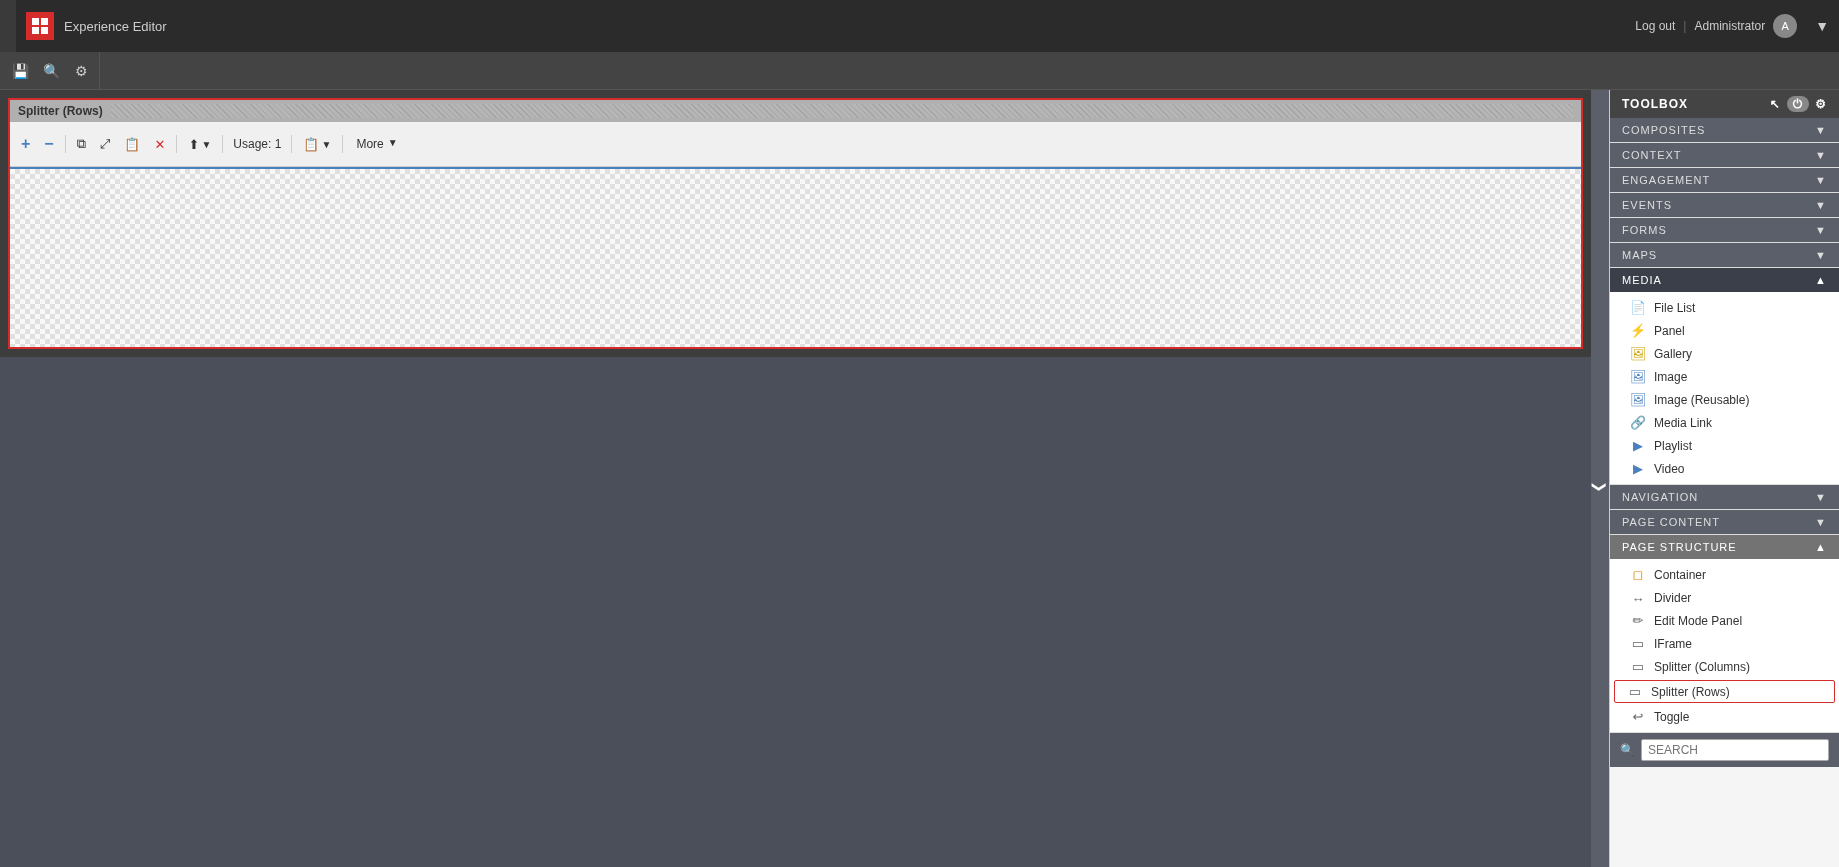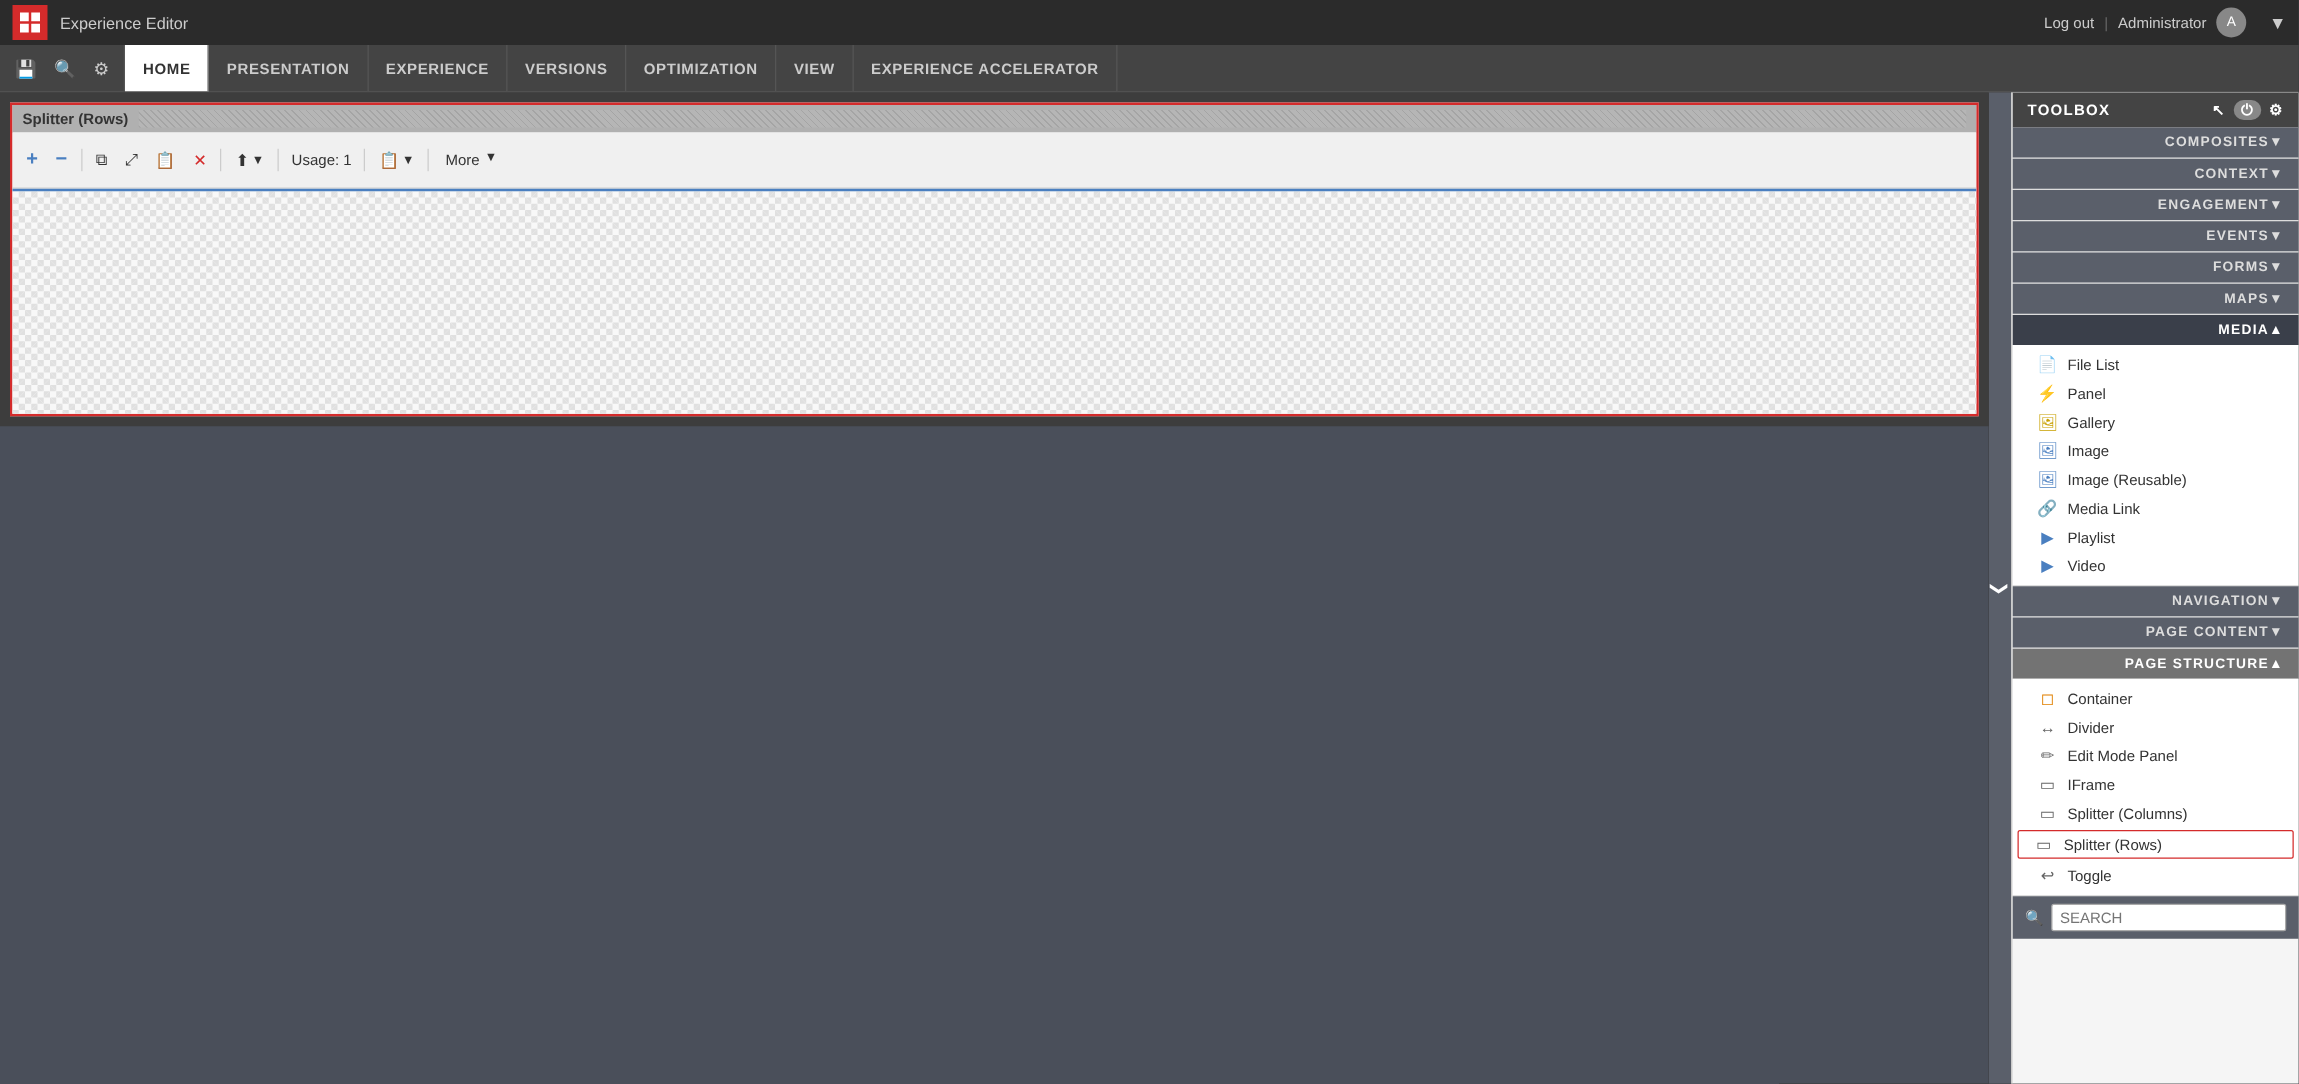--- a/index.html
+++ b/index.html
@@ -3,23 +3,24 @@
   <meta charset="utf-8">
   <style>
     * { box-sizing: border-box; margin: 0; padding: 0; }
     body { font-family: Arial, sans-serif; font-size: 12px; background: #3a3a3a; overflow: hidden; width: 1839px; height: 867px; }
 
     
     .top-bar {
       display: flex;
       align-items: center;
       background: #2b2b2b;
-      height: 36px;
+      height: 52px;
       padding: 0 10px;
       color: #ccc;
+      margin-left: 16px;
     }
     .top-bar .logo {
       width: 28px;
       height: 28px;
       background: #d42b2b;
       display: flex;
       align-items: center;
       justify-content: center;
       margin-right: 10px;
     }
@@ -230,26 +231,26 @@
       gap: 6px;
       align-items: center;
     }
 
     .toolbox-section {
       border-bottom: 1px solid #ddd;
     }
     .toolbox-section-header {
       display: flex;
       align-items: center;
-      justify-content: flex-end;
+      justify-content: space-between;
       background: #5a5f6a;
       color: #ddd;
       padding: 6px 12px;
       font-size: 11px;
-      font-weight: bold;
+      font-weight: normal;
       letter-spacing: 1px;
       cursor: pointer;
     }
     .toolbox-section-header.expanded {
       background: #4a4f5a;
     }
 
     .toolbox-items {
       background: #fff;
       padding: 4px 0;
@@ -314,29 +315,20 @@
     <div style="width:24px;height:24px;background:#888;border-radius:50%;display:flex;align-items:center;justify-content:center;color:#fff;font-size:11px;">A</div>
     <button class="chevron-btn">▼</button>
   </div>
 </div>
 
 <div class="nav-bar">
   <div class="nav-icons">
     <button class="nav-icon-btn" title="Save">💾</button>
     <button class="nav-icon-btn" title="Search">🔍</button>
     <button class="nav-icon-btn" title="Settings">⚙</button>
-  </div>
-  <div class="nav-tabs">
-    <div class="nav-tab active">HOME</div>
-    <div class="nav-tab">PRESENTATION</div>
-    <div class="nav-tab">EXPERIENCE</div>
-    <div class="nav-tab">VERSIONS</div>
-    <div class="nav-tab">OPTIMIZATION</div>
-    <div class="nav-tab">VIEW</div>
-    <div class="nav-tab">EXPERIENCE ACCELERATOR</div>
   </div>
 </div>
 
 <div class="main-layout">
 
   <div class="content-area">
 
     <div class="splitter-wrapper">
       <div class="splitter-header">
         <span>Splitter (Rows)</span>

